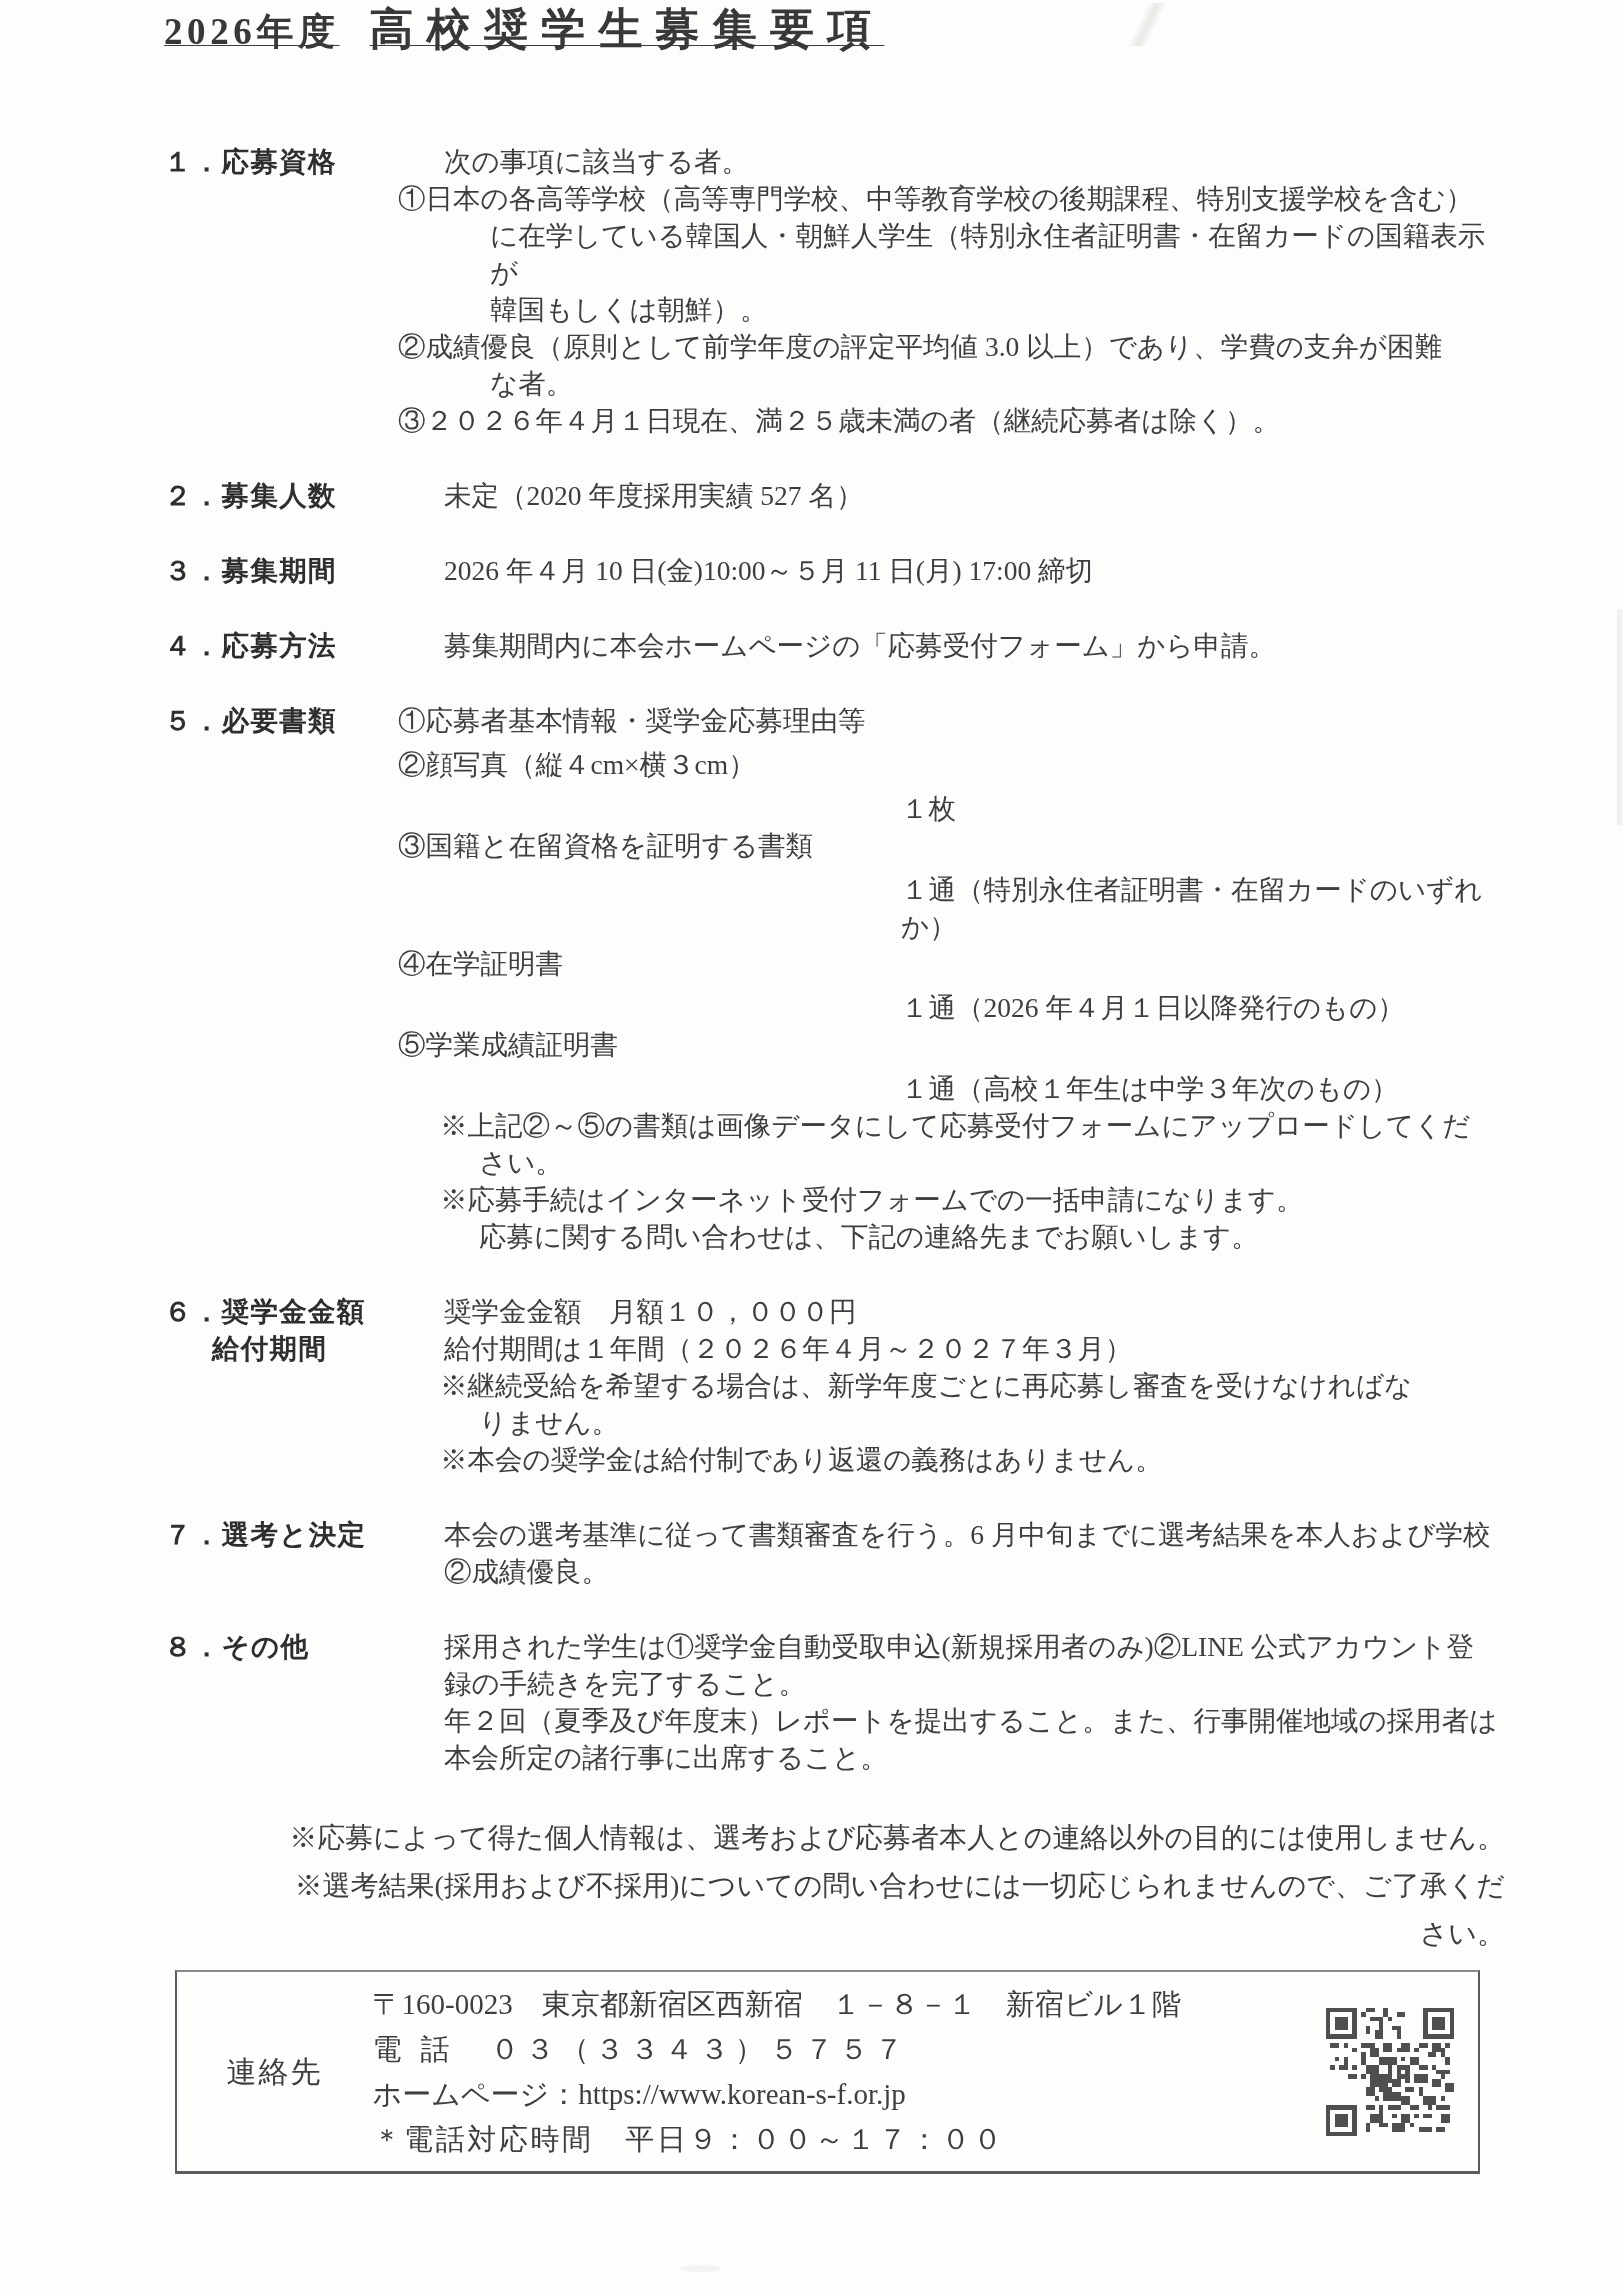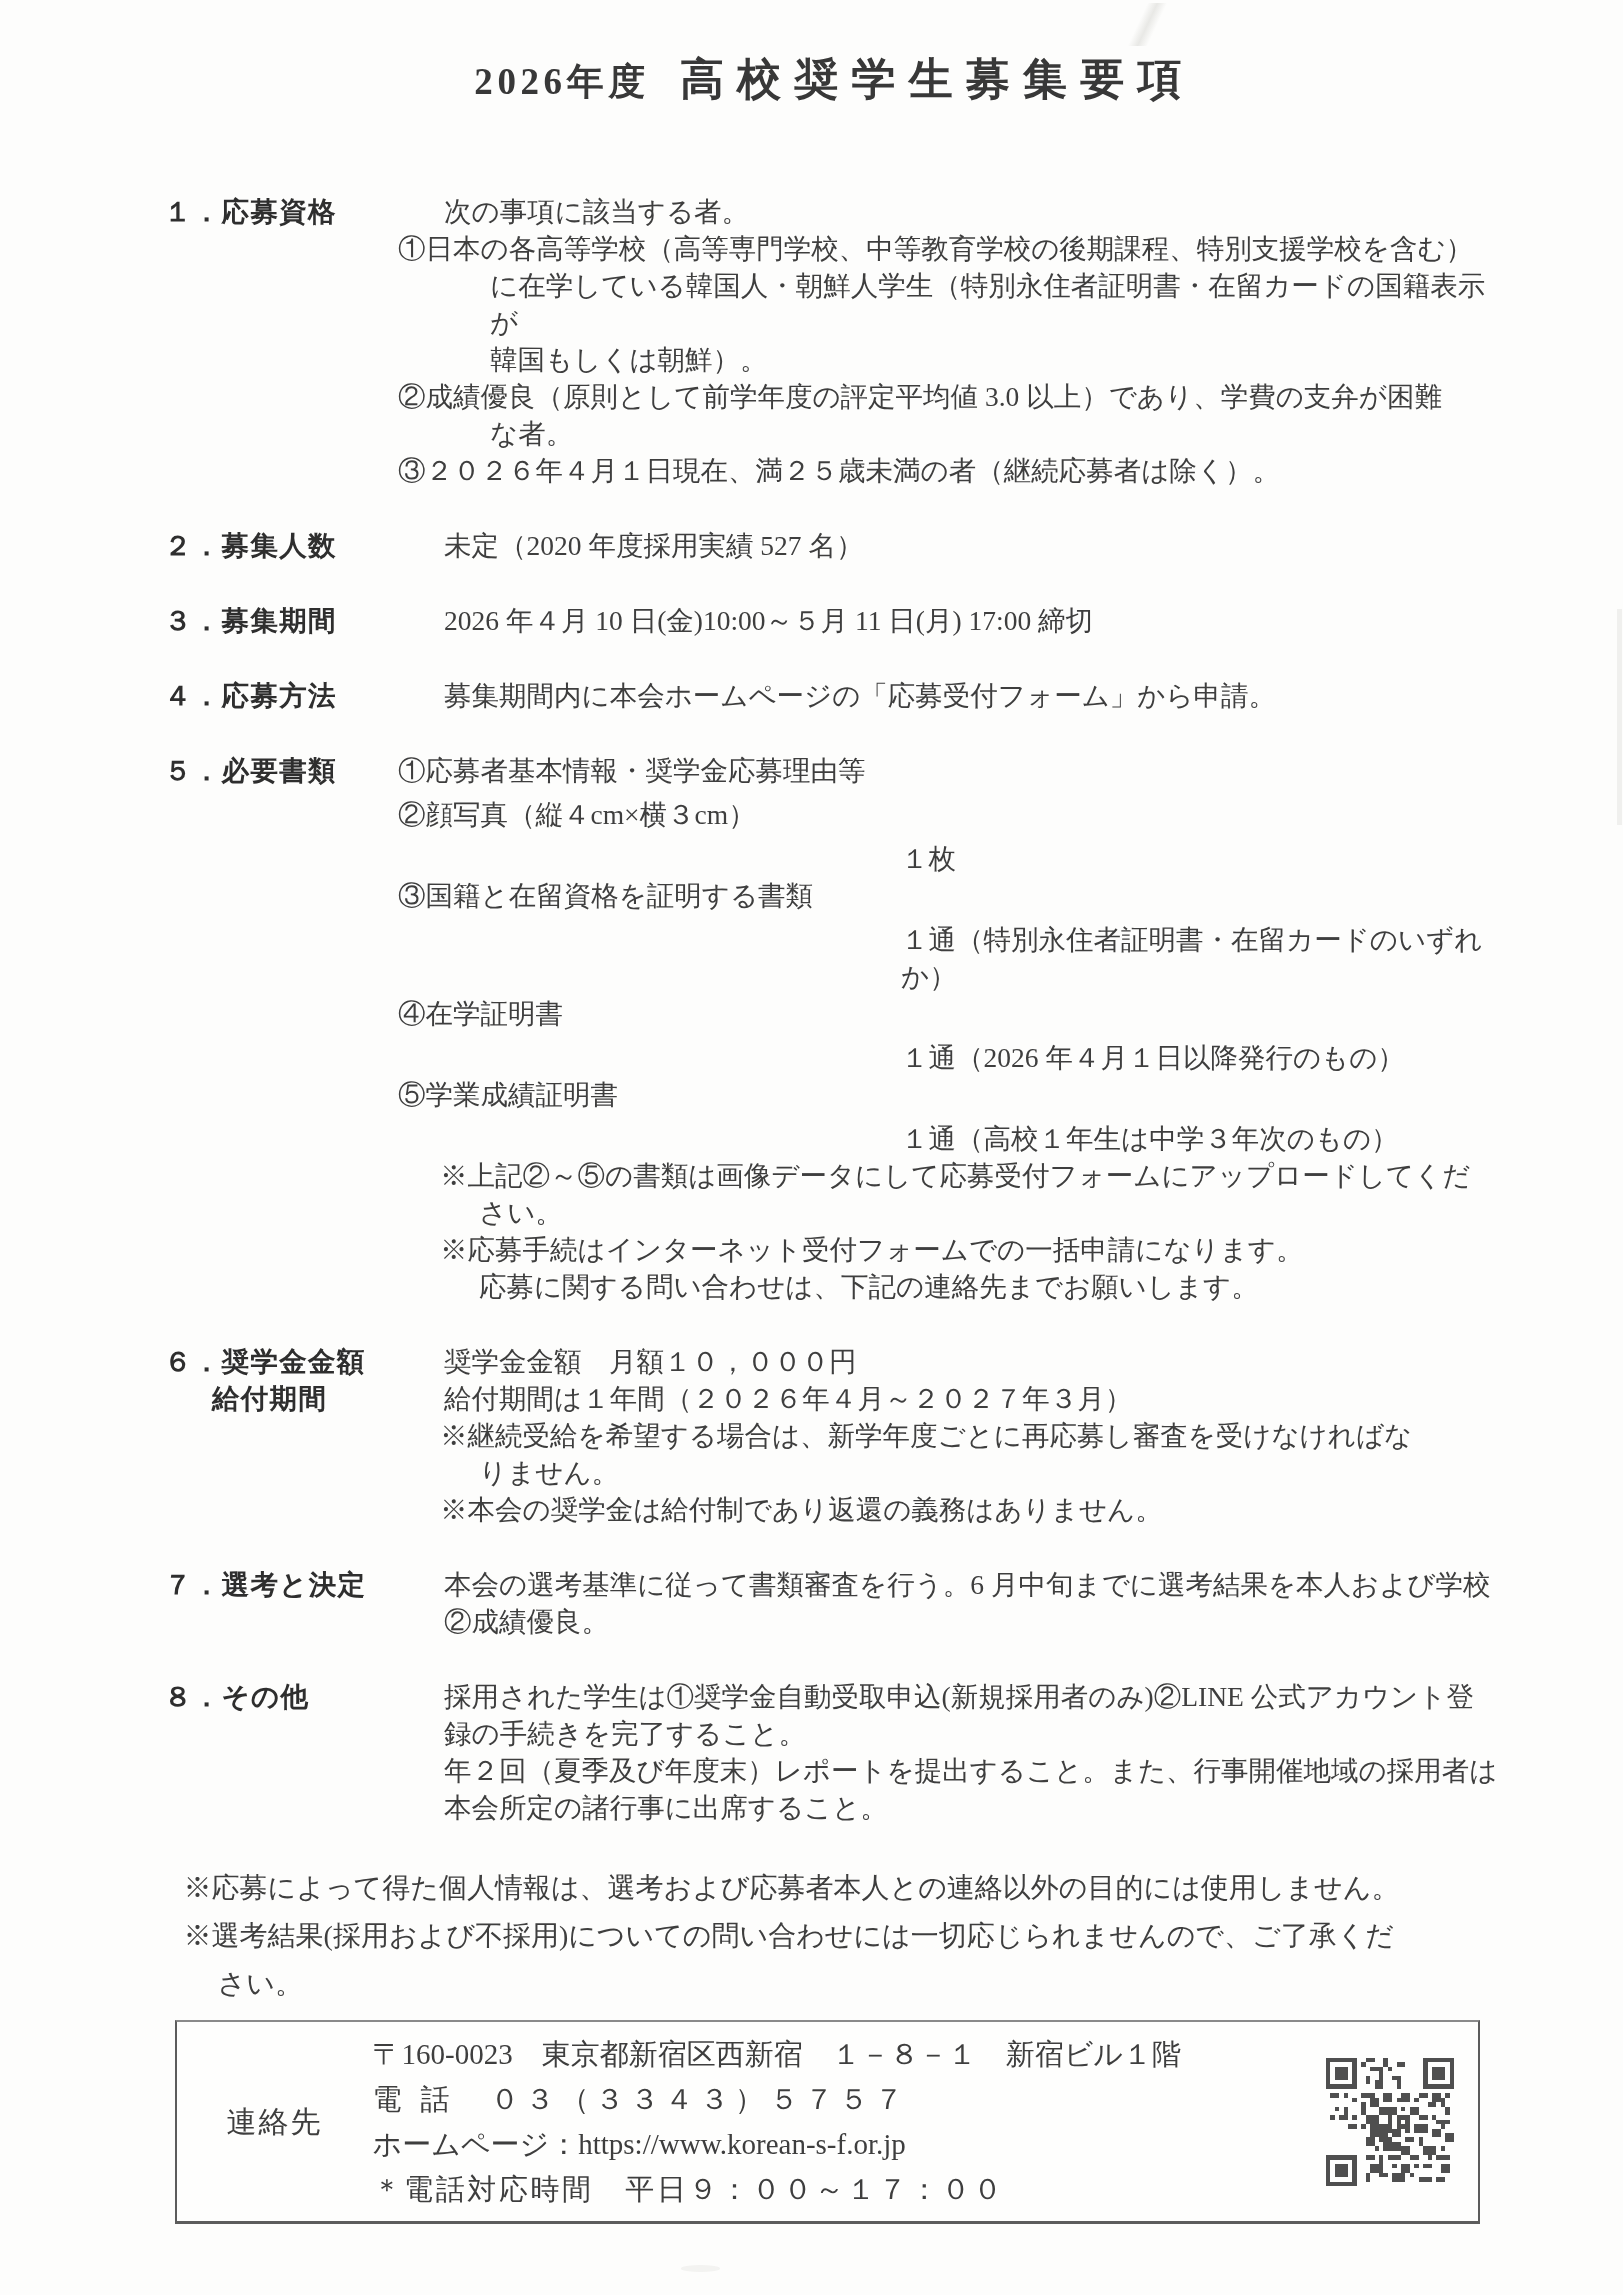--- a/index.html
+++ b/index.html
@@ -15,21 +15,21 @@
   
   .smudge-top{position:absolute;left:1106px;top:2.6px;width:79px;height:43px;
     background:linear-gradient(115deg,transparent 42%,#e6e6e3 52%,transparent 62%);opacity:.9;}
   .smudge-right{position:absolute;right:1.3px;top:609px;width:4.6px;height:216px;background:#f0f0ee;}
   .smudge-bottom{position:absolute;left:681px;top:2265px;width:39px;height:6.5px;background:#f3f3f1;border-radius:50%;}
 
   
   .org-line{margin:0;padding-top:157px;text-align:center;white-space:nowrap;}
   .org-prefix{font-size:26px;letter-spacing:3.3px;}
   .org-name{font-size:36px;font-weight:bold;margin-left:29px;letter-spacing:3.3px;color:#383838;}
-  .title-line{margin-top:50px;text-align:center;white-space:nowrap;}
+  .title-line{text-align:left;white-space:nowrap;text-decoration:underline;}
   .title-year{font-size:37px;font-weight:bold;letter-spacing:4.6px;margin-right:30px;color:#383838;}
   .title-main{font-size:44px;font-weight:bold;letter-spacing:.30em;color:#383838;}
 
   
   .sections{margin-top:84px;}
   .sec{display:flex;margin-bottom:38px;font-size:27.5px;line-height:37px;gap:9px;}
   .sec-label{flex:none;width:225px;
     font-family:"Liberation Sans","DejaVu Sans",sans-serif;
     font-weight:bold;color:#2e2e2e;letter-spacing:1.3px;}
   .sec-label2{padding-left:48px;}
@@ -37,21 +37,21 @@
   .l-body{padding-left:46px;}
   .l-item{padding-left:0;}
   .l-cont{padding-left:92px;}
   .l-note{padding-left:42px;}
   .l-notecont{padding-left:81px;}
   .l-doc{display:flex;}
   .doc-name{flex:none;width:503px;}
   .doc-count{flex:1;margin-top:44px;}
 
   
-  .footnotes{margin-top:31px;padding-left:19.6px;font-size:28px;line-height:48px;}
+  .footnotes{margin-top:31px;padding-left:19.6px;font-size:28px;line-height:48px;text-align:right;}
   .fn-cont{padding-left:34px;}
 
   
   .contact{margin-top:11.8px;margin-left:10.5px;width:1305px;box-sizing:border-box;
     border:2.6px solid #5c5c5c;border-top:2px solid #8a8a8a;border-bottom-width:3.9px;
     display:flex;align-items:center;padding:10.5px 23.6px 9.2px 0;background:#fefefd;}
   .contact-label{flex:none;width:196px;text-align:center;font-size:30px;letter-spacing:2px;}
   .contact-body{flex:1;min-width:0;font-size:29px;line-height:45px;}
   .contact-phone{letter-spacing:5.9px;}
   .contact-hours{letter-spacing:2.6px;}

